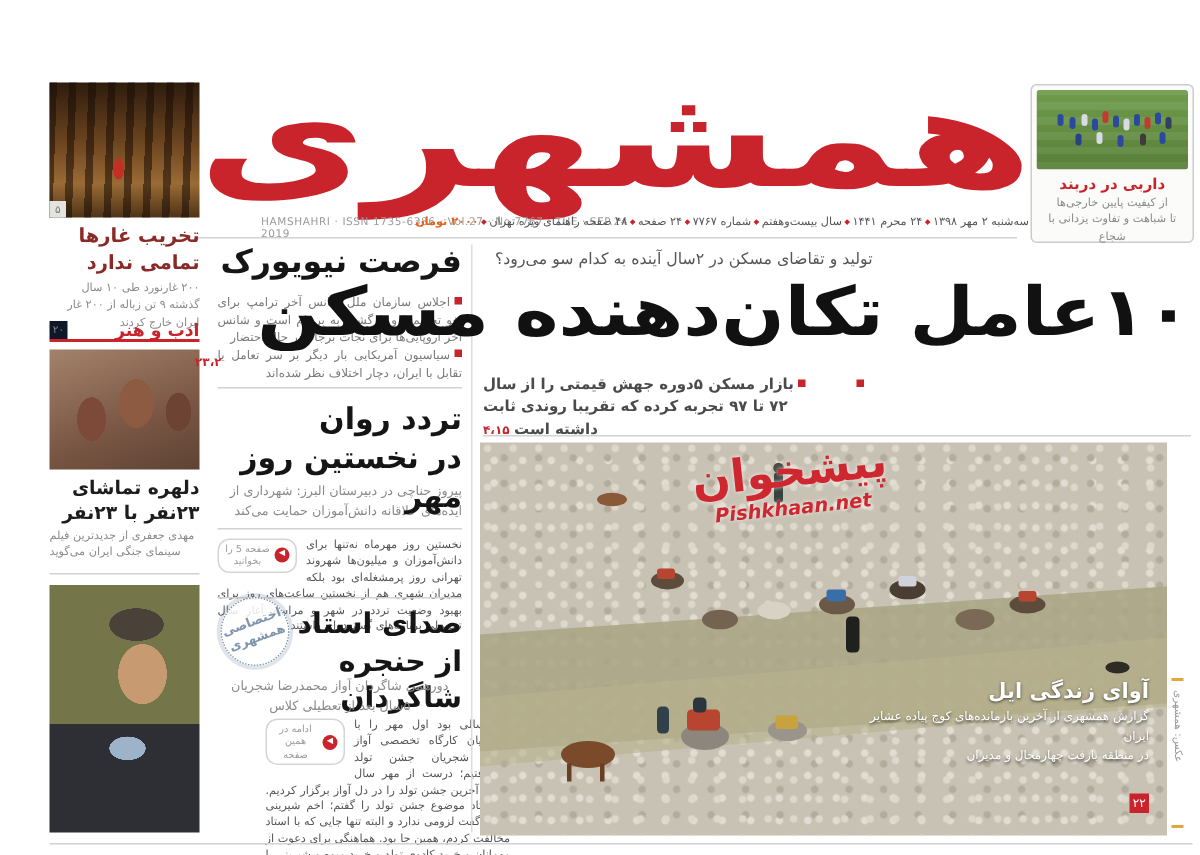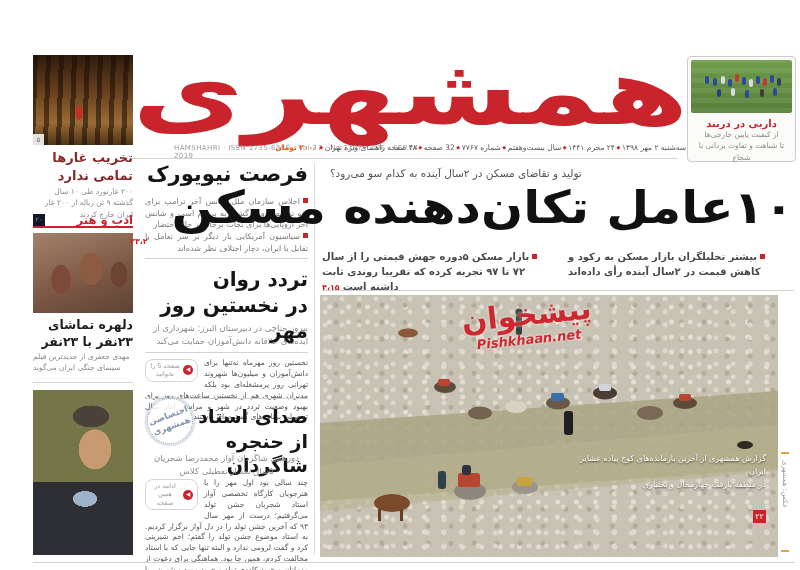--- a/index.html
+++ b/index.html
@@ -83,21 +83,21 @@
   .cont .cont-label{font-size:6.5px;color:#999;line-height:1.3;max-width:30px;text-align:center;}
   .cont .arrow{width:10px;height:10px;border-radius:50%;background:var(--accent);color:#fff;font-size:5.5px;
         display:flex;align-items:center;justify-content:center;flex:none;}
   #mid-div3{left:145px;top:398px;width:163px;}
   #master-title{top:404px;font-size:19px;}
   #stamp{left:147px;top:398px;width:46px;height:46px;border:1.5px dotted var(--stamp-blue);border-radius:50%;
          box-shadow:0 0 0 2.5px rgba(127,148,173,.25);display:flex;flex-direction:column;align-items:center;
          justify-content:center;transform:rotate(-20deg);color:var(--stamp-blue);background:rgba(255,255,255,.85);}
   #stamp div{font-size:8.5px;font-weight:bold;line-height:1.25;}
   #master-sub{top:452px;font-size:8.5px;color:#8a8a8a;text-align:center;line-height:1.5;direction:rtl;}
-  #master-body{top:478px;height:80px;}
+  #master-body{top:478px;height:80px;margin-left:32px;}
 
   
   #kicker{left:330px;top:167px;width:460px;text-align:left;font-size:10.5px;color:#555;direction:rtl;}
   #headline{left:322px;top:181px;width:472px;text-align:right;font-size:45px;font-weight:bold;color:#111;
             direction:rtl;white-space:nowrap;transform:scaleX(1.1);transform-origin:100% 50%;letter-spacing:-1px;}
   #main-bullets{left:322px;top:249px;width:472px;display:flex;direction:rtl;gap:20px;}
   .main-bullet{flex:1;font-size:10px;font-weight:bold;color:#4a4a4a;text-align:left;line-height:1.5;direction:rtl;}
   #main-pageref{font-size:8px;color:var(--accent);font-weight:bold;margin-right:3px;}
   #main-div{left:322px;top:290px;width:472px;}
 
@@ -132,21 +132,21 @@
 
   <div class="abs" id="logo-box">
     <div id="logo-text">همشهری</div>
   </div>
   <div class="abs" id="latin-info">HAMSHAHRI · ISSN 1735-6386 · Vol.27 · No.7767 · TUE · SEP.24 · 2019</div>
   <div class="abs" id="dateline">
     <span class="dl-item">سه‌شنبه ۲ مهر ۱۳۹۸</span>
     <span class="dl-item">۲۴ محرم ۱۴۴۱</span>
     <span class="dl-item">سال بیست‌وهفتم</span>
     <span class="dl-item">شماره ۷۷۶۷</span>
-    <span class="dl-item">32 صفحه</span>
+    <span class="dl-item">۲۴ صفحه</span>
     <span class="dl-item">۴۸ صفحه راهنمای ویژه تهران</span>
     <span class="dl-item price">۲۰۰۰ تومان</span>
   </div>
   <div class="hr" id="masthead-rule"></div>
 
   <div class="abs" id="derby-box">
     <div id="derby-photo">
       <div class="derby-players"></div>
     </div>
     <div id="derby-title">داربی در دربند</div>
@@ -207,21 +207,21 @@
       <span class="cont-label">ادامه در همین صفحه</span>
     </span>
     <span>چند سالی بود اول مهر را با هنرجویان کارگاه تخصصی آواز استاد شجریان جشن تولد می‌گرفتیم؛ درست از مهر سال ۹۳ که آخرین جشن تولد را در دل آواز برگزار کردیم. به استاد موضوع جشن تولد را گفتم؛ اخم شیرینی کرد و گفت لزومی ندارد و البته تنها جایی که با استاد مخالفت کردم، همین جا بود. هماهنگی برای دعوت از مهمانان و خرید کادوی تولد و خرید میوه و شیرینی با بچه‌ها که هر کدام وظیفه‌ای داشتند، با من بود</span>
   </div>
 
   <div class="vr" id="mid-main-vr"></div>
 
   <div class="abs" id="kicker">تولید و تقاضای مسکن در ۲سال آینده به کدام سو می‌رود؟</div>
   <div class="abs" id="headline">۱۰عامل تکان‌دهنده مسکن</div>
   <div class="abs" id="main-bullets">
-    <div class="main-bullet"><span class="sq"></span><span>بیشتر تحلیلگران بازار مسکن به رکود و کاهش قیمت در ۲سال آینده رأی داده‌اند</span></div>
+    <div class="main-bullet"><span class="sq"></span></div>
     <div class="main-bullet"><span class="sq"></span><span>بازار مسکن ۵دوره جهش قیمتی را از سال ۷۲ تا ۹۷ تجربه کرده که تقریبا روندی ثابت داشته است</span><span id="main-pageref">۴،۱۵</span></div>
   </div>
   <div class="hr" id="main-div"></div>
 
   <div class="abs" id="main-photo">
     <div class="water" id="water1"></div>
     <div class="water" id="water2"></div>
     <svg width="458" height="262" viewBox="0 0 458 262" style="position:absolute;left:0;top:0;">
       <ellipse cx="88" cy="38" rx="10" ry="4.5" fill="#8a5a38"></ellipse>
       <rect x="196" y="20" width="6" height="20" rx="2" fill="#39413c"></rect>
@@ -247,21 +247,22 @@
         <rect x="142" y="170" width="9" height="10" rx="3" fill="#2c3440"></rect>
       <ellipse cx="205" cy="192" rx="13" ry="7" fill="#9a948a"></ellipse>
         <rect x="197" y="182" width="15" height="9" rx="2" fill="#c8a23c"></rect>
       <rect x="118" y="176" width="8" height="18" rx="3" fill="#32404a"></rect>
     </svg>
     <div id="wm">
       <div id="wm-fa">پیشخوان</div>
       <div id="wm-en">Pishkhaan.net</div>
     </div>
     <div id="photo-caption">
+      <div class="cap-title">آوای زندگی ایل</div>
       <div class="cap-line">گزارش همشهری از آخرین بازمانده‌های کوچ پیاده عشایر ایران</div>
-      <div class="cap-line">در منطقه بازفت چهارمحال و بختیاری</div>
+      <div class="cap-line">در منطقه بازفت چهارمحال و مدیران</div>
       <span id="cap-badge">۲۲</span>
     </div>
   </div>
   <div class="abs" id="photo-credit">عکس: همشهری</div>
 
   <div class="hr" id="bottom-rule"></div>
 </div>
 
 </body></html>

